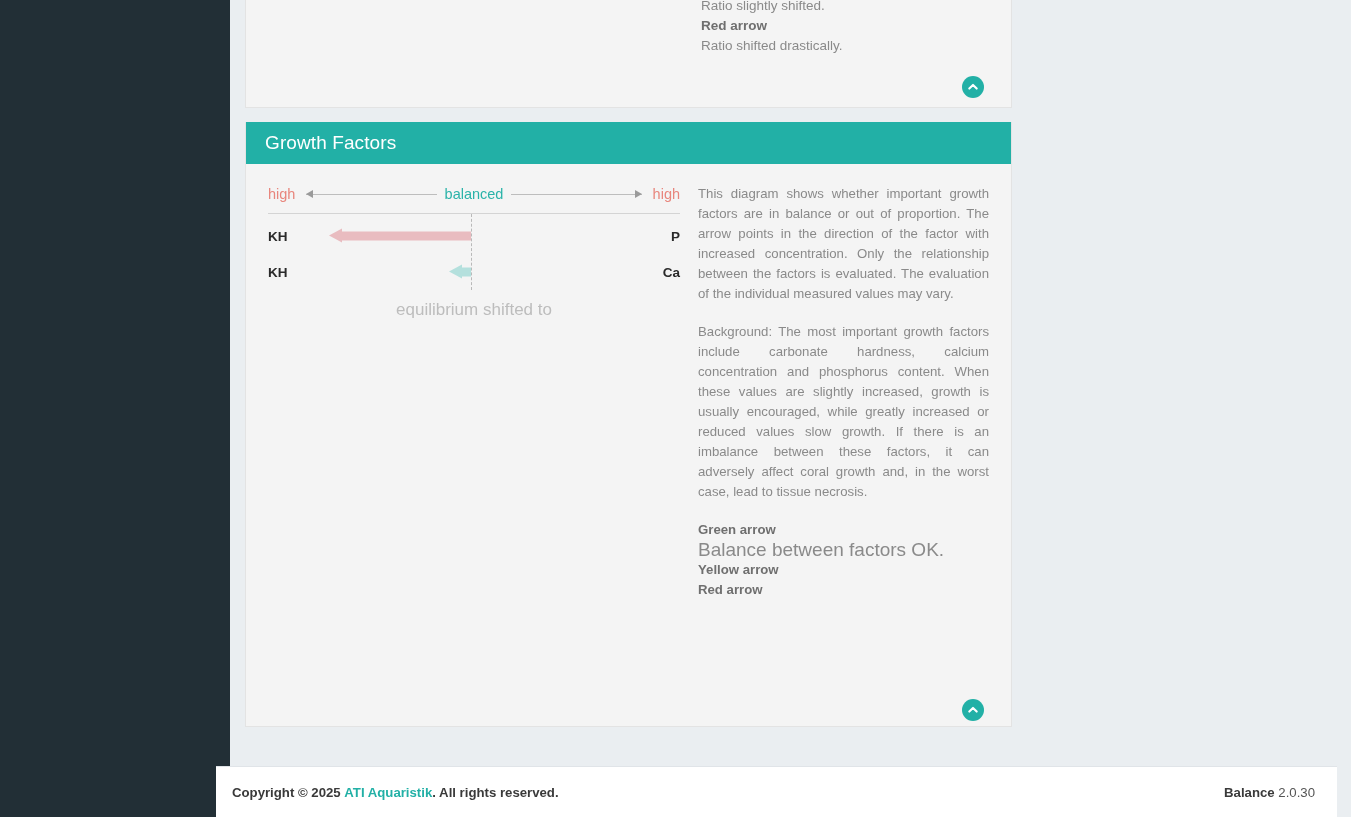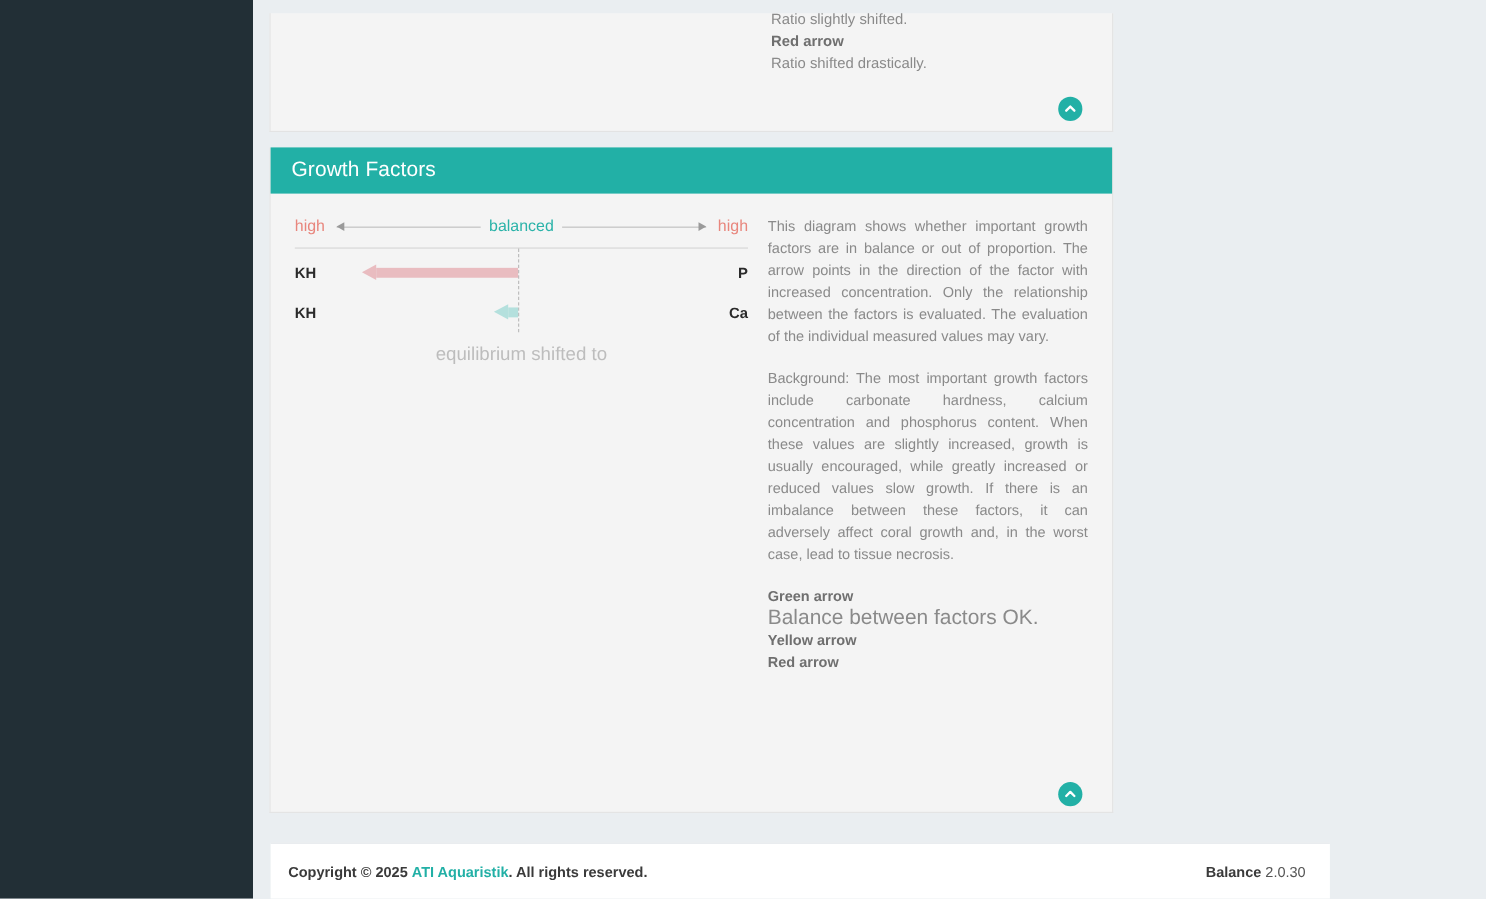--- a/index.html
+++ b/index.html
@@ -20,21 +20,21 @@
 
   
   .page-bg {
     position: absolute; left: 230px; top: 0;
     width: 1121px; height: 817px;
     background: #eaeef1;
   }
 
   
   .content {
-    position: absolute; left: 245px; top: 12px;
+    position: absolute; left: 245px; top: 0;
     width: 767px;
   }
 
   
   .card {
     background: #f4f4f4;
     border: 1px solid #e3e3e3;
     border-top: none;
     position: relative;
   }
@@ -218,23 +218,23 @@
   }
   .legend-desc {
     color: #8a8a8a;
     font-size: 19px;
     line-height: 20px;
   }
 
   
   .footer {
     position: absolute;
-    left: 246px;
+    left: 216px;
     top: 766px;
-    width: 963px;
+    width: 1121px;
     height: 51px;
     background: #ffffff;
     border-top: 1px solid #e0e4e8;
   }
   .footer-inner {
     position: relative;
     height: 100%;
     padding: 0 22px 0 16px;
     display: flex;
     align-items: center;

